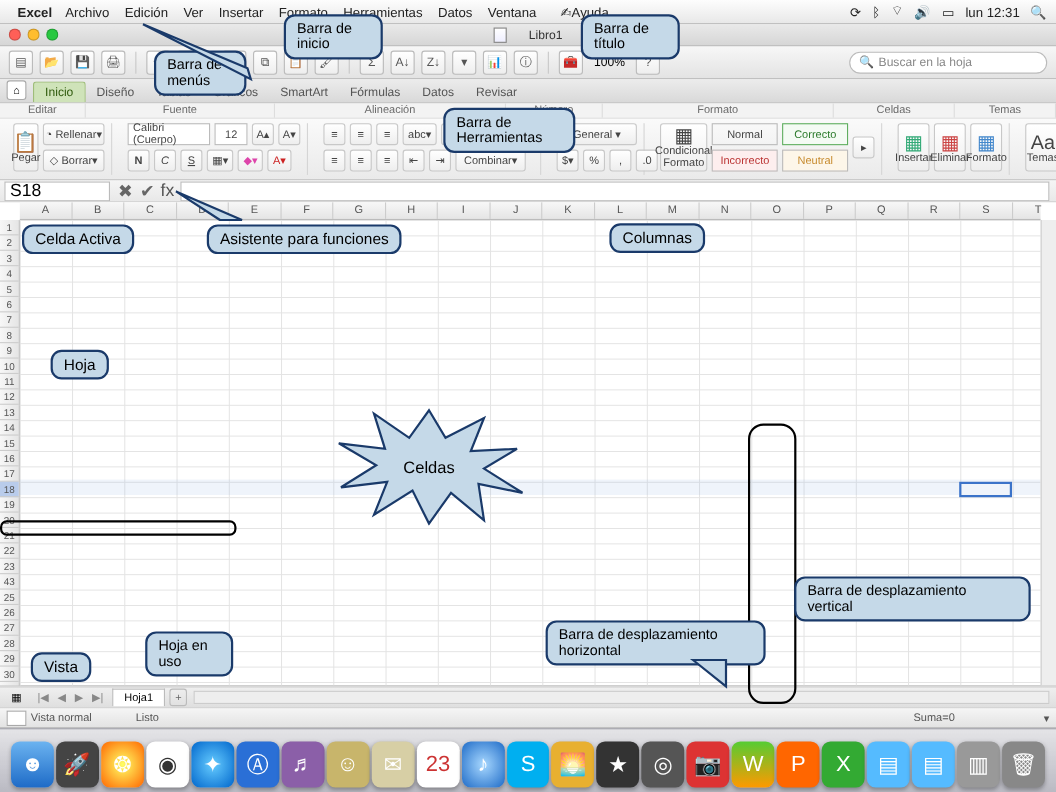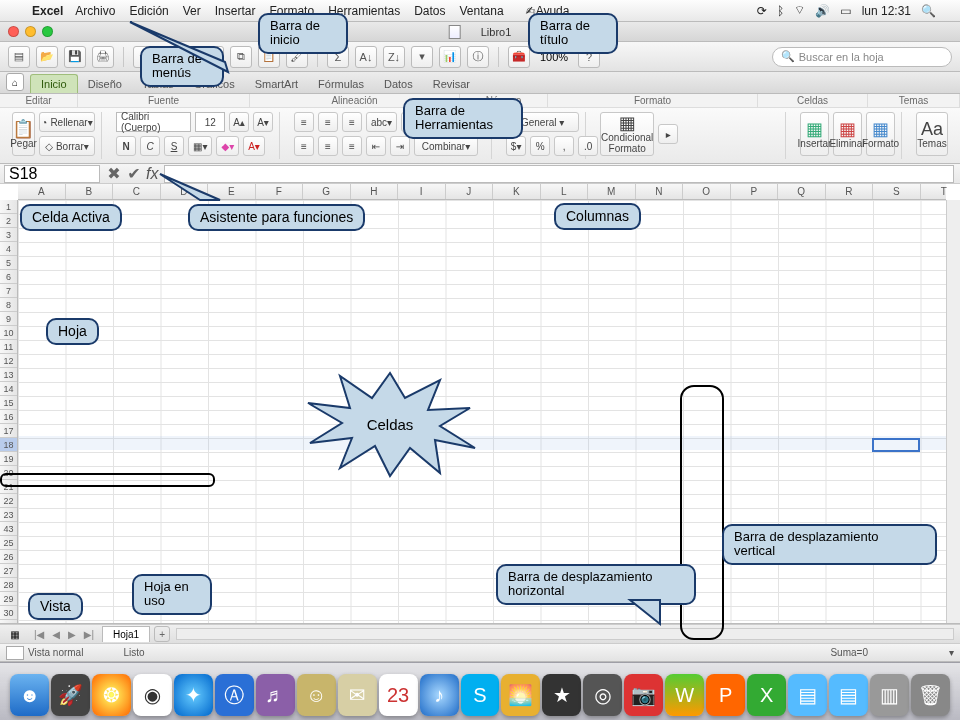--- a/index.html
+++ b/index.html
@@ -1,17 +1,17 @@
 <!DOCTYPE html>
 <html><head>
 <meta charset="utf-8">
 <style>
 *{box-sizing:border-box;margin:0;padding:0;font-family:"Lucida Grande","Helvetica Neue",Arial,sans-serif}
 body{width:960px;height:720px;background:#f0f0f0;overflow:hidden;position:relative}
-.menubar{height:22px;background:linear-gradient(#fdfdfd,#e8e8e8);border-bottom:1px solid #bbb;display:flex;align-items:center;padding:0 24px;font-size:12px;color:#222}
+.menubar{height:22px;background:linear-gradient(#fdfdfd,#e8e8e8);border-bottom:1px solid #bbb;display:flex;align-items:center;padding:0 8px;font-size:12px;color:#222}
 .menubar .apple{font-size:14px;margin-right:8px}
 .menubar .app{font-weight:bold;margin-right:12px}
 .menubar .mitem{margin-right:14px;cursor:default}
 .menubar .spacer{flex:1}
 .menubar .sys{margin-left:10px;font-size:12px}
 .titlebar{height:20px;background:linear-gradient(#e9e9e9,#d6d6d6);border-bottom:1px solid #bbb;display:flex;align-items:center;position:relative}
 .traffic{display:flex;gap:6px;margin-left:8px}
 .tl{width:11px;height:11px;border-radius:50%;border:1px solid rgba(0,0,0,.2)}
 .red{background:#ff5f57}.yel{background:#ffbd2e}.grn{background:#28c840}
 .titlebar .doc{position:absolute;left:50%;transform:translateX(-50%);font-size:11px;color:#333;display:flex;align-items:center;gap:20px}
@@ -36,21 +36,21 @@
 .rbtn.big .ico{font-size:18px;line-height:1}
 .fontbox{width:90px;height:20px;border:1px solid #bbb;background:#fff;padding:0 4px;font-size:10px;display:flex;align-items:center}
 .sizebox{width:34px;height:20px;border:1px solid #bbb;background:#fff;padding:0 4px;font-size:10px;display:flex;align-items:center;justify-content:center}
 .stylecell{width:60px;height:20px;border:1px solid #bbb;font-size:10px;display:flex;align-items:center;justify-content:center}
 .stylecell.ok{border-color:#5fae5f;color:#2a7a2a;background:#f4fbf4}
 .stylecell.bad{color:#b33;background:#fdeeee}
 .stylecell.neu{color:#c78b2e;background:#fdf6e9}
 .namebox-row{height:20px;background:linear-gradient(#f5f5f5,#e8e8e8);border-bottom:1px solid #ccc;display:flex;align-items:center;font-size:16px}
 .namebox{width:96px;height:18px;border:1px solid #bbb;background:#fff;margin:0 4px;padding:0 4px;display:flex;align-items:center}
 .fx-btn{width:20px;height:18px;display:flex;align-items:center;justify-content:center;color:#666}
-.fx-label{font-style:italic;color:#555;margin-left:2px}
+.fx-label{color:#555;margin-left:2px}
 .fbar{flex:1;height:18px;border:1px solid #bbb;background:#fff;margin:0 6px}
 .sheet-wrap{position:relative;height:440px;background:#fff;border-bottom:1px solid #bbb}
 .colhead{position:absolute;top:0;left:18px;right:14px;height:16px;background:linear-gradient(#f7f7f7,#e5e5e5);border-bottom:1px solid #bbb;display:flex}
 .ch{flex:0 0 47.5px;border-right:1px solid #ccc;text-align:center;font-size:10px;color:#555;line-height:16px}
 .rowhead{position:absolute;top:16px;left:0;width:18px;bottom:0;background:linear-gradient(90deg,#f7f7f7,#e5e5e5);border-right:1px solid #bbb}
 .rh{height:14px;border-bottom:1px solid #ccc;text-align:center;font-size:9px;color:#555;line-height:14px}
 .rh.sel{background:#b9cceb}
 .grid{position:absolute;top:16px;left:18px;right:14px;bottom:0;
 background-image:linear-gradient(#e3e3e3 1px,transparent 1px),linear-gradient(90deg,#e3e3e3 1px,transparent 1px);
 background-size:47.5px 14px}
@@ -225,20 +225,30 @@
       <div class="rbtn">.0</div>
     </div>
   </div>
   <div class="rgroup" style="width:208px">
     <div class="rrow">
       <div class="rbtn big" style="width:54px">
           <span class="ico">▦</span>
           <span>Condicional</span>
           <span>Formato</span>
         </div>
+      <div style="display:flex;flex-direction:column;gap:4px">
+        <div class="rrow">
+            <div class="stylecell">Normal</div>
+            <div class="stylecell ok">Correcto</div>
+          </div>
+        <div class="rrow">
+            <div class="stylecell bad">Incorrecto</div>
+            <div class="stylecell neu">Neutral</div>
+          </div>
+      </div>
       <div class="rbtn">▸</div>
     </div>
   </div>
   <div class="rgroup" style="width:108px">
     <div class="rrow">
       <div class="rbtn big" style="width:32px">
           <span class="ico" style="color:#3a7">▦</span>
           <span>Insertar</span>
         </div>
       <div class="rbtn big" style="width:32px">

